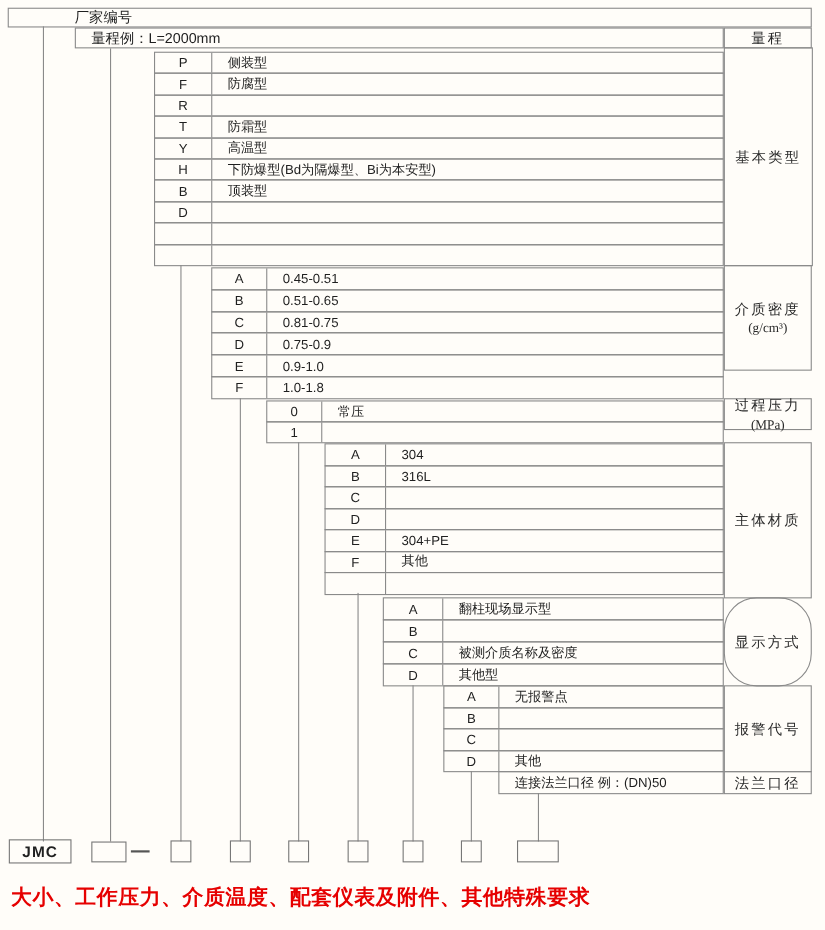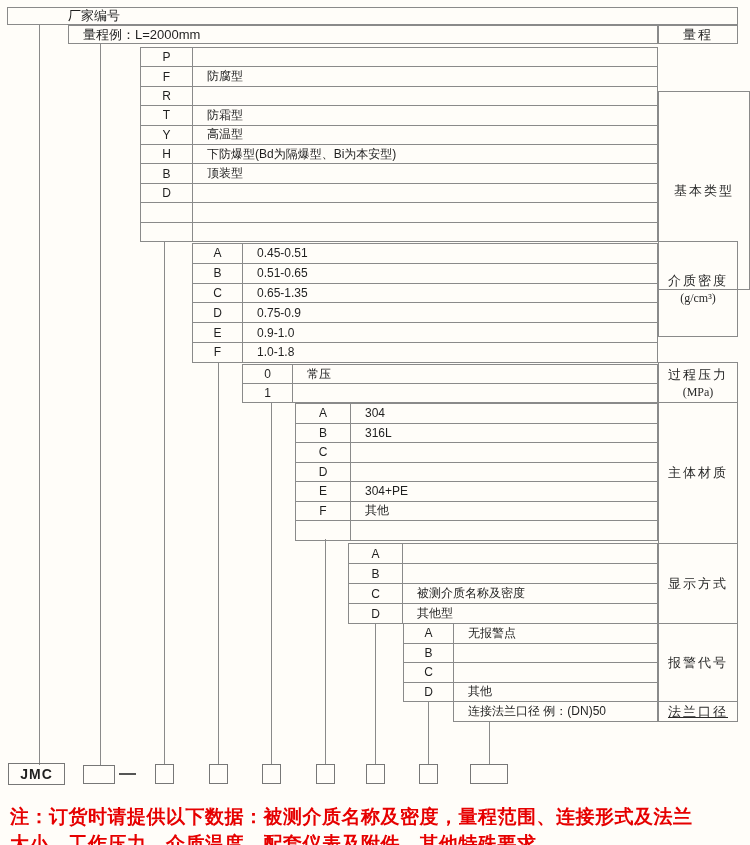--- a/index.html
+++ b/index.html
@@ -66,20 +66,21 @@
 </div>
 
 <div class="hbox" style="left:68px;top:25px;width:590px;height:19px;padding-left:14px;">
   <span>量程例：L=2000mm</span>
 </div>
 
 <div id="sections-root">
     <div class="sec" style="left: 140px; top: 47px; width: 518px;">
       <div class="sec-row" style="top: 0px; width: 518px; height: 20.4px;">
         <div class="code-cell" style="width: 52px;">P</div>
+        <div class="desc-cell">侧装型</div>
       </div>
       <div class="sec-row" style="top: 19.4px; width: 518px; height: 20.4px;">
         <div class="code-cell" style="width: 52px;">F</div>
         <div class="desc-cell">防腐型</div>
       </div>
       <div class="sec-row" style="top: 38.8px; width: 518px; height: 20.4px;">
         <div class="code-cell" style="width: 52px;">R</div>
       </div>
       <div class="sec-row" style="top: 58.2px; width: 518px; height: 20.4px;">
         <div class="code-cell" style="width: 52px;">T</div>
@@ -113,21 +114,21 @@
       <div class="sec-row" style="top: 0px; width: 466px; height: 20.8px;">
         <div class="code-cell" style="width: 50px;">A</div>
         <div class="desc-cell">0.45-0.51</div>
       </div>
       <div class="sec-row" style="top: 19.8px; width: 466px; height: 20.8px;">
         <div class="code-cell" style="width: 50px;">B</div>
         <div class="desc-cell">0.51-0.65</div>
       </div>
       <div class="sec-row" style="top: 39.6px; width: 466px; height: 20.8px;">
         <div class="code-cell" style="width: 50px;">C</div>
-        <div class="desc-cell">0.65-1.35</div>
+        <div class="desc-cell">0.81-0.75</div>
       </div>
       <div class="sec-row" style="top: 59.4px; width: 466px; height: 20.8px;">
         <div class="code-cell" style="width: 50px;">D</div>
         <div class="desc-cell">0.75-0.9</div>
       </div>
       <div class="sec-row" style="top: 79.2px; width: 466px; height: 20.8px;">
         <div class="code-cell" style="width: 50px;">E</div>
         <div class="desc-cell">0.9-1.0</div>
       </div>
       <div class="sec-row" style="top: 99px; width: 466px; height: 20.8px;">
@@ -168,20 +169,21 @@
         <div class="desc-cell">其他</div>
       </div>
       <div class="sec-row" style="top: 117px; width: 363px; height: 20.5px;">
         <div class="code-cell" style="width: 55px;"></div>
         <div class="desc-cell"></div>
       </div>
     </div>
     <div class="sec" style="left: 348px; top: 543px; width: 310px;">
       <div class="sec-row" style="top: 0px; width: 310px; height: 21px;">
         <div class="code-cell" style="width: 54px;">A</div>
+        <div class="desc-cell">翻柱现场显示型</div>
       </div>
       <div class="sec-row" style="top: 20px; width: 310px; height: 21px;">
         <div class="code-cell" style="width: 54px;">B</div>
       </div>
       <div class="sec-row" style="top: 40px; width: 310px; height: 21px;">
         <div class="code-cell" style="width: 54px;">C</div>
         <div class="desc-cell">被测介质名称及密度</div>
       </div>
       <div class="sec-row" style="top: 60px; width: 310px; height: 21px;">
         <div class="code-cell" style="width: 54px;">D</div>
@@ -207,41 +209,41 @@
     <div class="sec" style="left: 453px; top: 701px; width: 205px;">
       <div class="sec-row" style="top: 0px; width: 205px; height: 21px;">
         <div class="desc-cell">连接法兰口径 例：(DN)50</div>
       </div>
     </div>
   </div>
 <div id="categories-root">
     <div class="cat-cell" style="left: 658px; top: 25px; width: 80px; height: 19px;">
       <div>量程</div>
     </div>
-    <div class="cat-cell" style="left: 658px; top: 43px; width: 92px; height: 199px; margin-top: 48px;">
+    <div class="cat-cell" style="left: 658px; top: 43px; width: 81px; height: 199px;">
       <div>基本类型</div>
     </div>
     <div class="cat-cell" style="left: 658px; top: 241px; width: 80px; height: 96px;">
       <div>介质密度</div>
       <div class="cat-sub">(g/cm³)</div>
     </div>
-    <div class="cat-cell" style="left: 658px; top: 362px; width: 80px; height: 41px; text-align: right;">
+    <div class="cat-cell" style="left: 658px; top: 362px; width: 80px; height: 29px; text-align: right;">
       <div>过程压力</div>
       <div class="cat-sub">(MPa)</div>
     </div>
     <div class="cat-cell" style="left: 658px; top: 402px; width: 80px; height: 142px;">
       <div>主体材质</div>
     </div>
-    <div class="cat-cell" style="left: 658px; top: 543px; width: 80px; height: 81px;">
+    <div class="cat-cell" style="left: 658px; top: 543px; width: 80px; height: 81px; border-radius: 30px;">
       <div>显示方式</div>
     </div>
     <div class="cat-cell" style="left: 658px; top: 623px; width: 80px; height: 79px;">
       <div>报警代号</div>
     </div>
-    <div class="cat-cell" style="left: 658px; top: 701px; width: 80px; height: 21px; text-decoration: underline;">
+    <div class="cat-cell" style="left: 658px; top: 701px; width: 80px; height: 21px;">
       <div>法兰口径</div>
     </div>
   </div>
 <div id="lines-root">
     <div class="vline" style="left: 39px; top: 24px; height: 741px;"></div>
     <div class="vline" style="left: 100px; top: 44px; height: 721px;"></div>
     <div class="vline" style="left: 164px; top: 241px; height: 524px;"></div>
     <div class="vline" style="left: 218px; top: 362px; height: 403px;"></div>
     <div class="vline" style="left: 271px; top: 402px; height: 363px;"></div>
     <div class="vline" style="left: 325px; top: 539px; height: 226px;"></div>
@@ -259,15 +261,14 @@
     <div class="bbox" style="left: 154.5px; top: 764px; width: 19px; height: 20px;"></div>
     <div class="bbox" style="left: 208.5px; top: 764px; width: 19px; height: 20px;"></div>
     <div class="bbox" style="left: 261.5px; top: 764px; width: 19px; height: 20px;"></div>
     <div class="bbox" style="left: 315.5px; top: 764px; width: 19px; height: 20px;"></div>
     <div class="bbox" style="left: 365.5px; top: 764px; width: 19px; height: 20px;"></div>
     <div class="bbox" style="left: 418.5px; top: 764px; width: 19px; height: 20px;"></div>
   </div>
 <div class="bbox" style="left:470px;top:764px;width:38px;height:20px;"></div>
 
 <div class="note">
-  <div>注：订货时请提供以下数据：被测介质名称及密度，量程范围、连接形式及法兰</div>
   <div>大小、工作压力、介质温度、配套仪表及附件、其他特殊要求</div>
 </div>
 
 </body></html>

